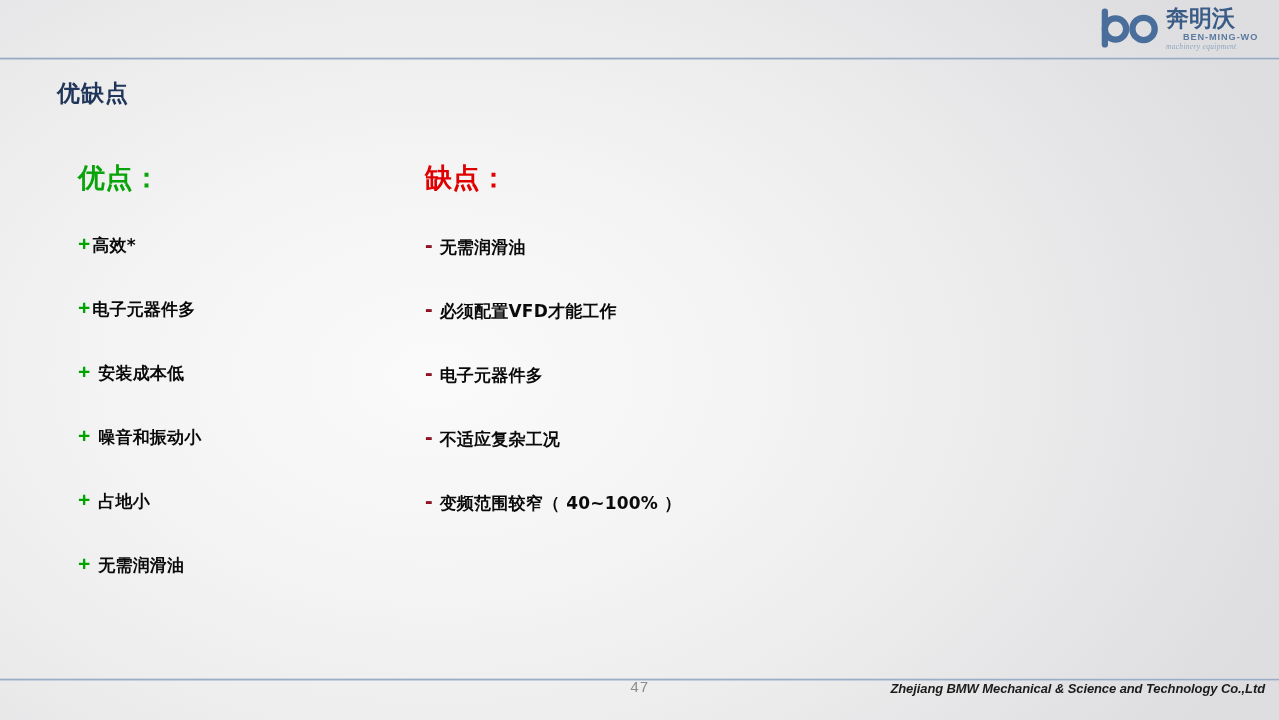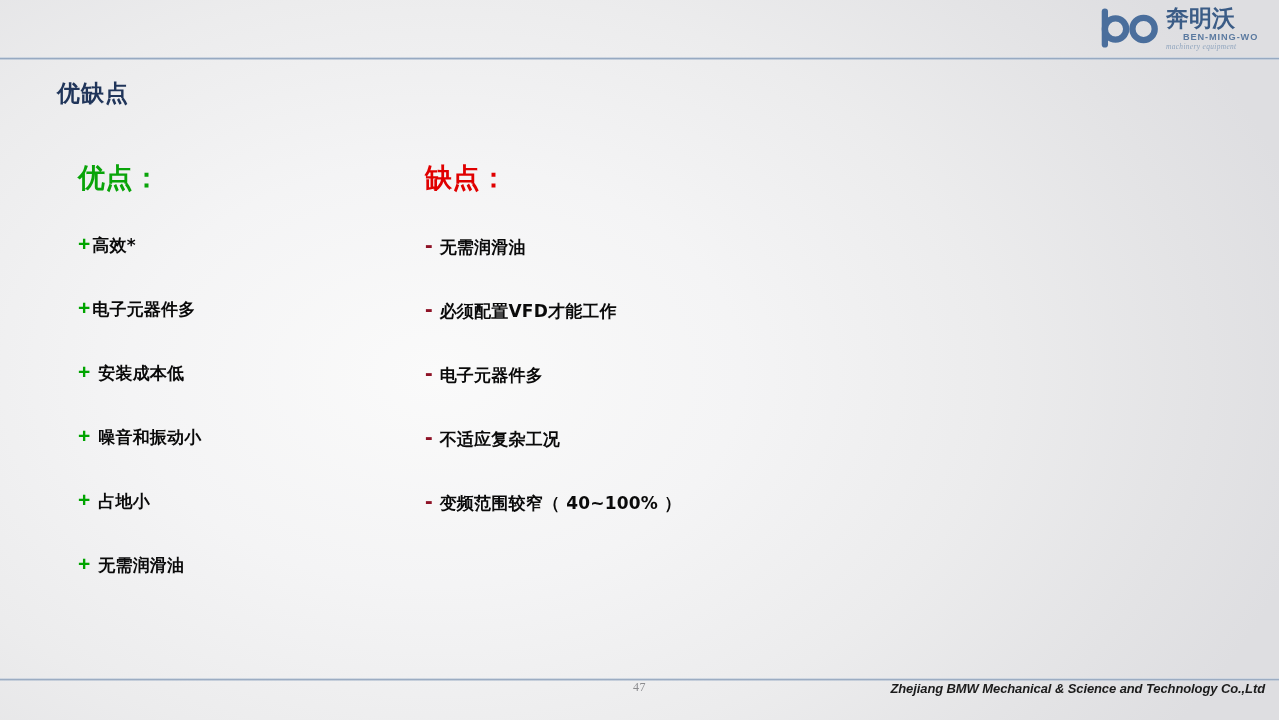--- a/index.html
+++ b/index.html
@@ -180,22 +180,22 @@
       #a4b3c7 1px,
       #93a5bd 2px,
       rgba(255,255,255,0.65) 3px);
   }
   .page-number {
     position: absolute;
     left: 0;
     top: 680px;
     width: 1279px;
     text-align: center;
-    font-family: Liberation Serif, serif;
-    font-size: 12px;
+    font-family: Liberation Mono, monospace;
+    font-size: 15px;
     color: #8b8b8e;
     letter-spacing: 0.5px;
   }
   .footer-company {
     position: absolute;
     right: 14px;
     top: 681px;
     font-family: "Liberation Sans", sans-serif;
     font-size: 13px;
     font-weight: bold;

